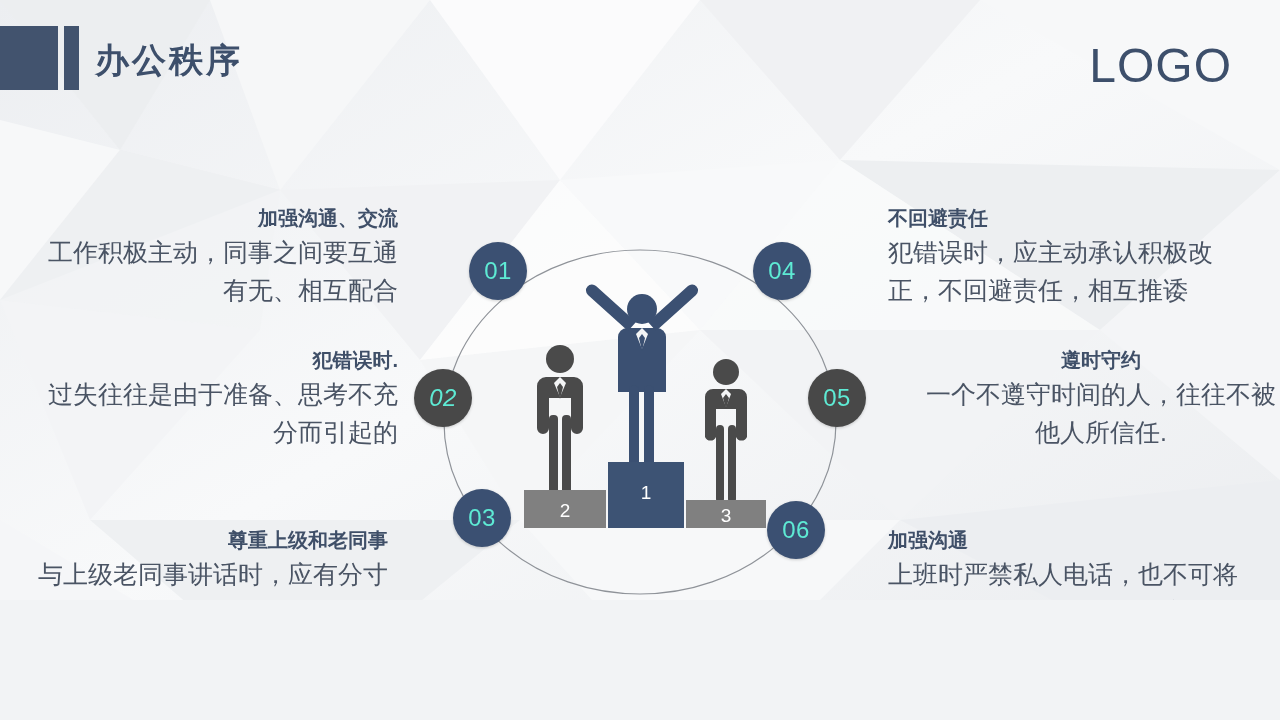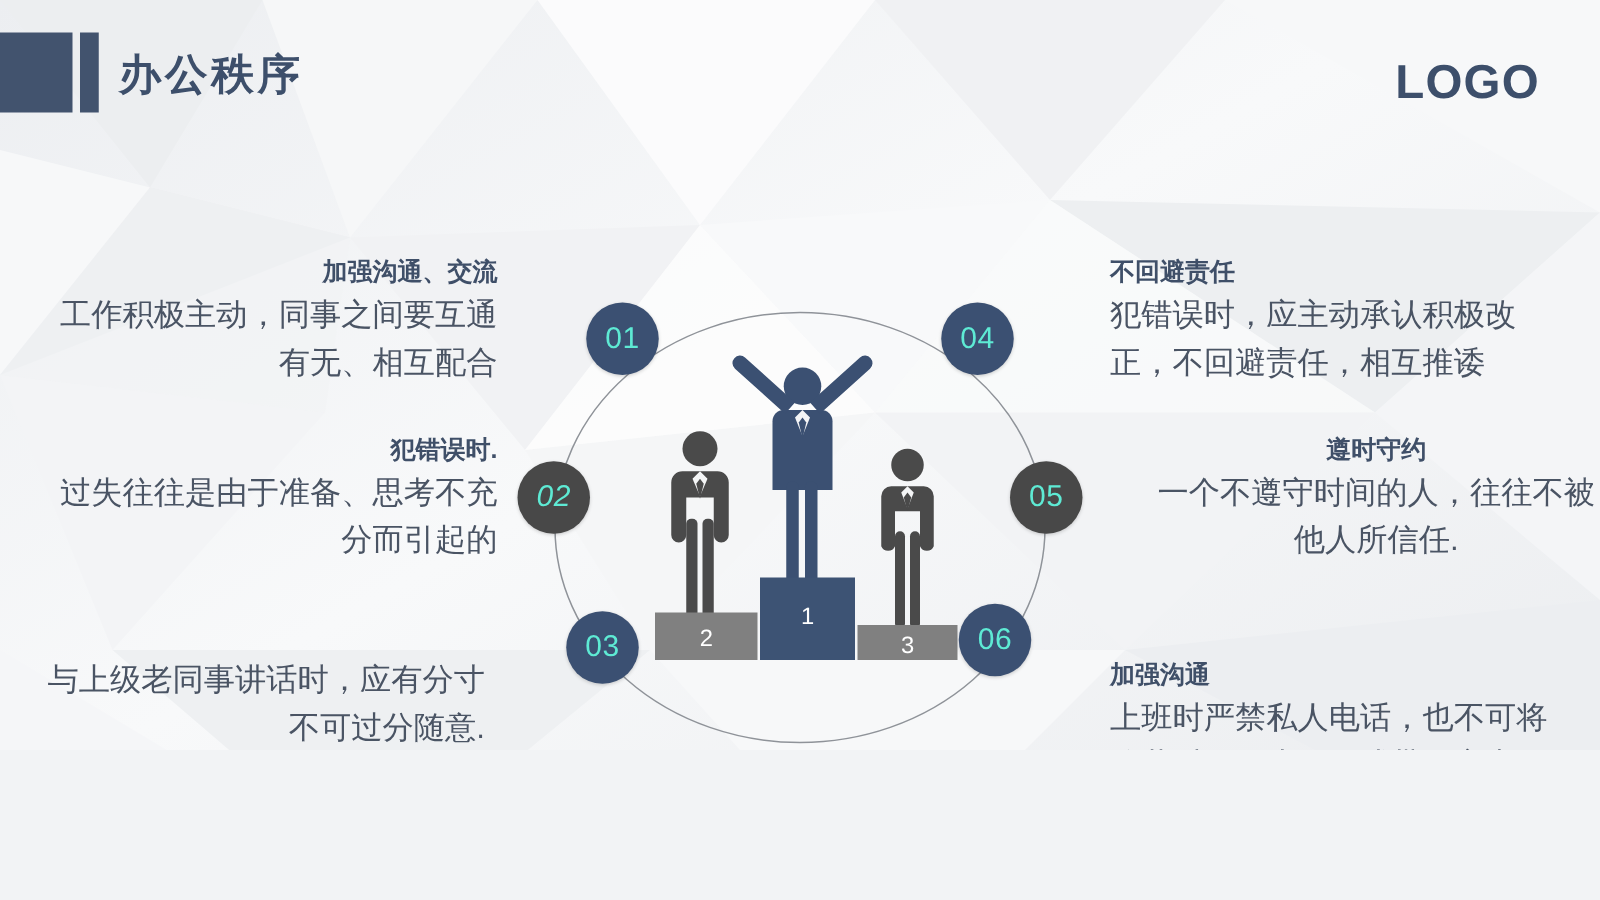--- a/index.html
+++ b/index.html
@@ -49,22 +49,22 @@
     font-size: 34px;
     font-weight: bold;
     color: #3d4f6b;
     letter-spacing: 3px;
     line-height: 44px;
     white-space: nowrap;
   }
   #logo-text {
     position: absolute;
     right: 48px; top: 44px;
-    font-size: 38px;
-    font-weight: bold;
+    font-size: 48px;
+    font-weight: normal;
     color: #3d4f6b;
     letter-spacing: 1px;
     line-height: 44px;
   }
 
   
   #diagram {
     position: absolute;
     left: 405px; top: 225px;
     width: 470px; height: 400px;
@@ -90,21 +90,21 @@
   }
   .num-badge.navy { background: #3b5072; }
   .num-badge.gray { background: #484848; }
 
   
   #badge-01 { left: 64px;  top: 17px;  }
   #badge-02 { left: 9px;   top: 144px; font-style: italic; }
   #badge-03 { left: 48px;  top: 264px; }
   #badge-04 { left: 348px; top: 17px;  }
   #badge-05 { left: 403px; top: 144px; }
-  #badge-06 { left: 362px; top: 258px; }
+  #badge-06 { left: 362px; top: 276px; }
 
   
   #podium {
     position: absolute;
     left: 105px; top: 40px;
     width: 265px; height: 270px;
   }
 
   
   .txt-block { position: absolute; }
@@ -233,20 +233,21 @@
     <div class="blk-title">加强沟通、交流</div>
     <div class="blk-body">工作积极主动，同事之间要互通有无、相互配合</div>
   </div>
 
   <div id="block-02" class="txt-block left-block">
     <div class="blk-title">犯错误时.</div>
     <div class="blk-body">过失往往是由于准备、思考不充分而引起的</div>
   </div>
 
   <div id="block-03" class="txt-block left-block">
+    <div class="blk-title">尊重上级和老同事</div>
     <div class="blk-body">与上级老同事讲话时，应有分寸不可过分随意.</div>
   </div>
 
   <div id="block-04" class="txt-block right-block">
     <div class="blk-title">不回避责任</div>
     <div class="blk-body">犯错误时，应主动承认积极改正，不回避责任，相互推诿</div>
   </div>
 
   <div id="block-05" class="txt-block right-block">
     <div class="blk-title">遵时守约</div>

